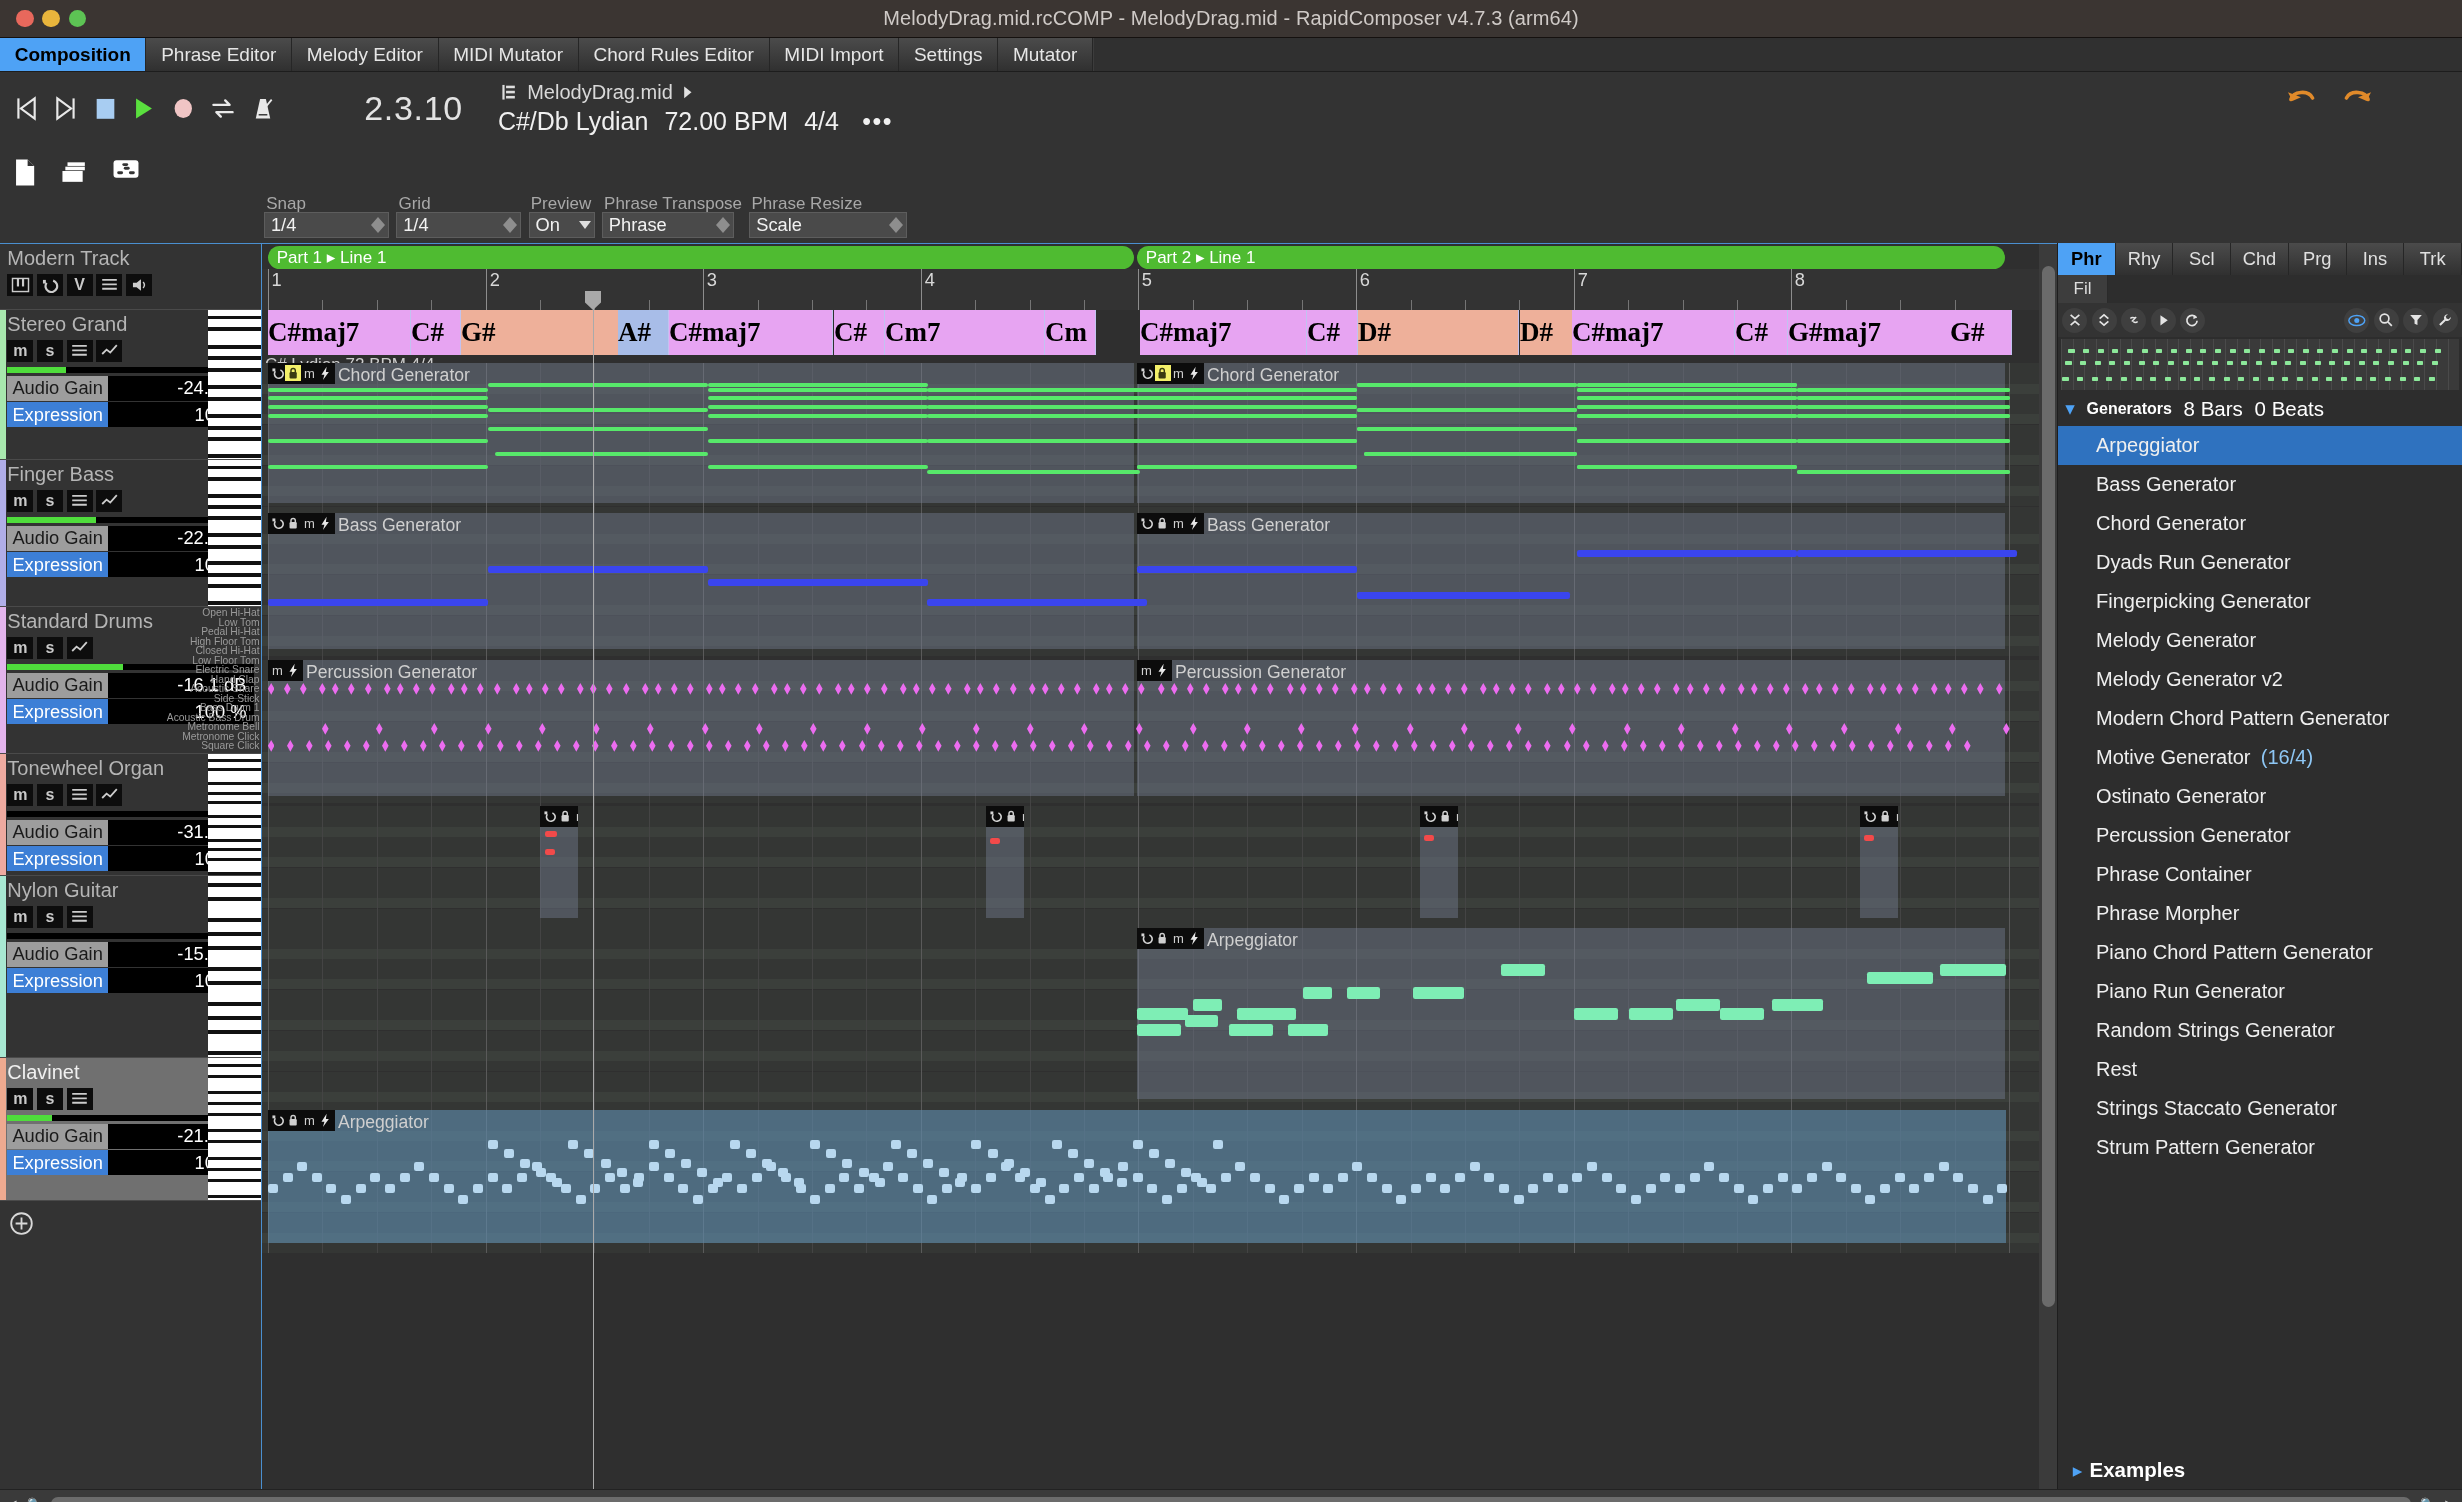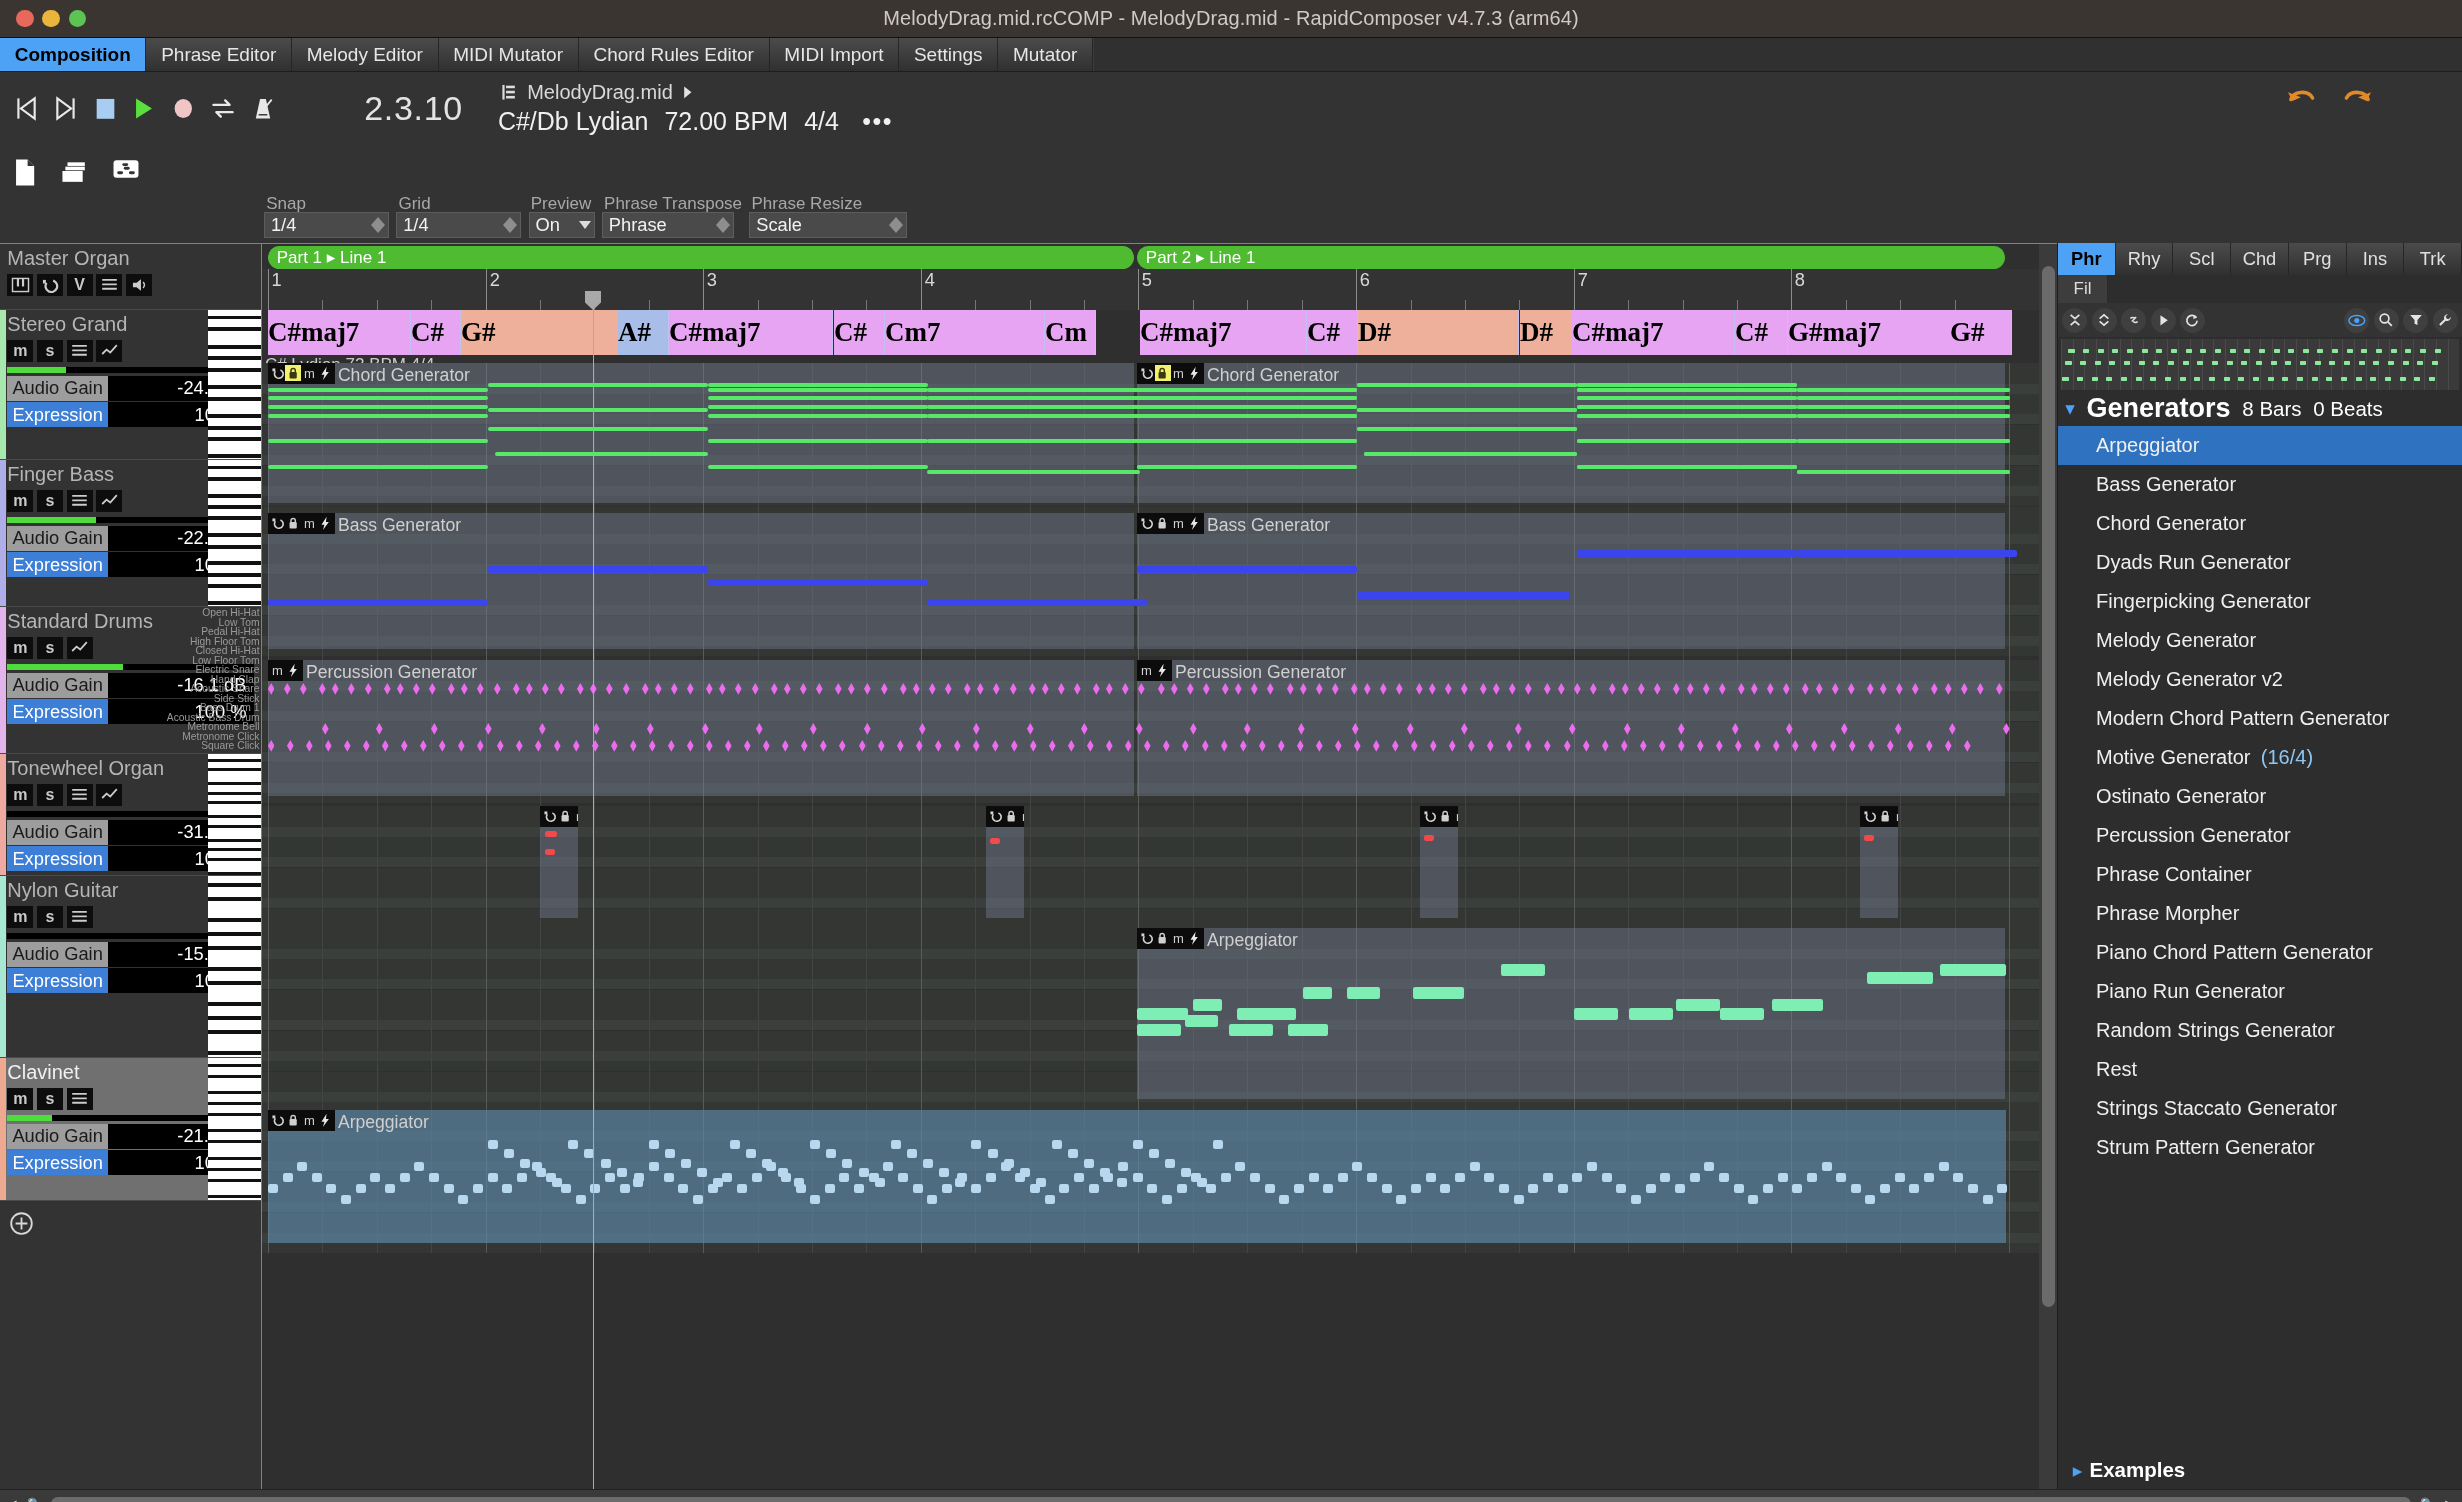--- a/index.html
+++ b/index.html
@@ -143,21 +143,21 @@
   .rcirc { width:25px; height:25px; border-radius:50%; background:#3f3f3f;
     display:flex; align-items:center; justify-content:center; color:#e4e4e4; font-size:14.7px;}
   .rcirc.eye { background:#3f3f3f; color:#4ea2f5; }
   #rp-preview { height:51px; background:#3a3a3a; margin:1.5px 2.9px; position:relative;
     overflow:hidden; }
   .pvbar { position:absolute; top:0; bottom:0; width:0.7px; background:#4a4a4a;}
   .pvnote { position:absolute; height:4.4px; background:#8ce89a; border-radius:0.7px;}
   #gen-header { height:35px; display:flex; align-items:center; gap:11.7px;
     padding-left:7.3px; background:#2d2d2d; }
   #gen-caret { color:#4ea2f5; font-size:19px; }
-  #gen-title { font-size:27px; color:#fff; font-weight:bold;text-align:center; }
+  #gen-title { font-size:16px; color:#fff; font-weight:bold;text-align:center; }
   #gen-bars,#gen-beats { font-size:20.5px; color:#fff; }
   #genlist { flex:1; overflow:hidden; }
   .genitem { height:39px; display:flex; align-items:center; padding-left:38px;
     font-size:20px; color:#efefef; }
   .genitem.sel { background:#2f72bf; }
   .gensub { color:#8ec7f5; margin-left:10.3px; }
   #ex-row { height:38px; display:flex; align-items:center; padding-left:14.7px; gap:7.3px;}
   #ex-caret { color:#4ea2f5; font-size:19px; }
   #ex-label { font-size:20.5px; color:#fff; font-weight:bold; }
 </style>
@@ -337,21 +337,21 @@
           <div class="sp-dn"></div>
         </div>
       </div>
     </div>
   </div>
 
 <div id="main">
 
   <div id="trackpanel">
     <div class="tpsec" style="height:66px">
-      <div class="tp-title">Master Organ</div>
+      <div class="tp-title">Modern Track</div>
       <div class="tp-iconrow">
         <div class="sqbtn">
           <svg width="19" height="16" viewBox="0 0 26 22">
               <rect x="2" y="2" width="22" height="18" fill="none" stroke="#ccc" stroke-width="2"></rect>
               <rect x="8" y="2" width="3" height="11" fill="#ccc"></rect>
               <rect x="15" y="2" width="3" height="11" fill="#ccc"></rect>
             </svg>
           </div>
         <div class="sqbtn">
           <svg width="19" height="16" viewBox="0 0 26 22">

